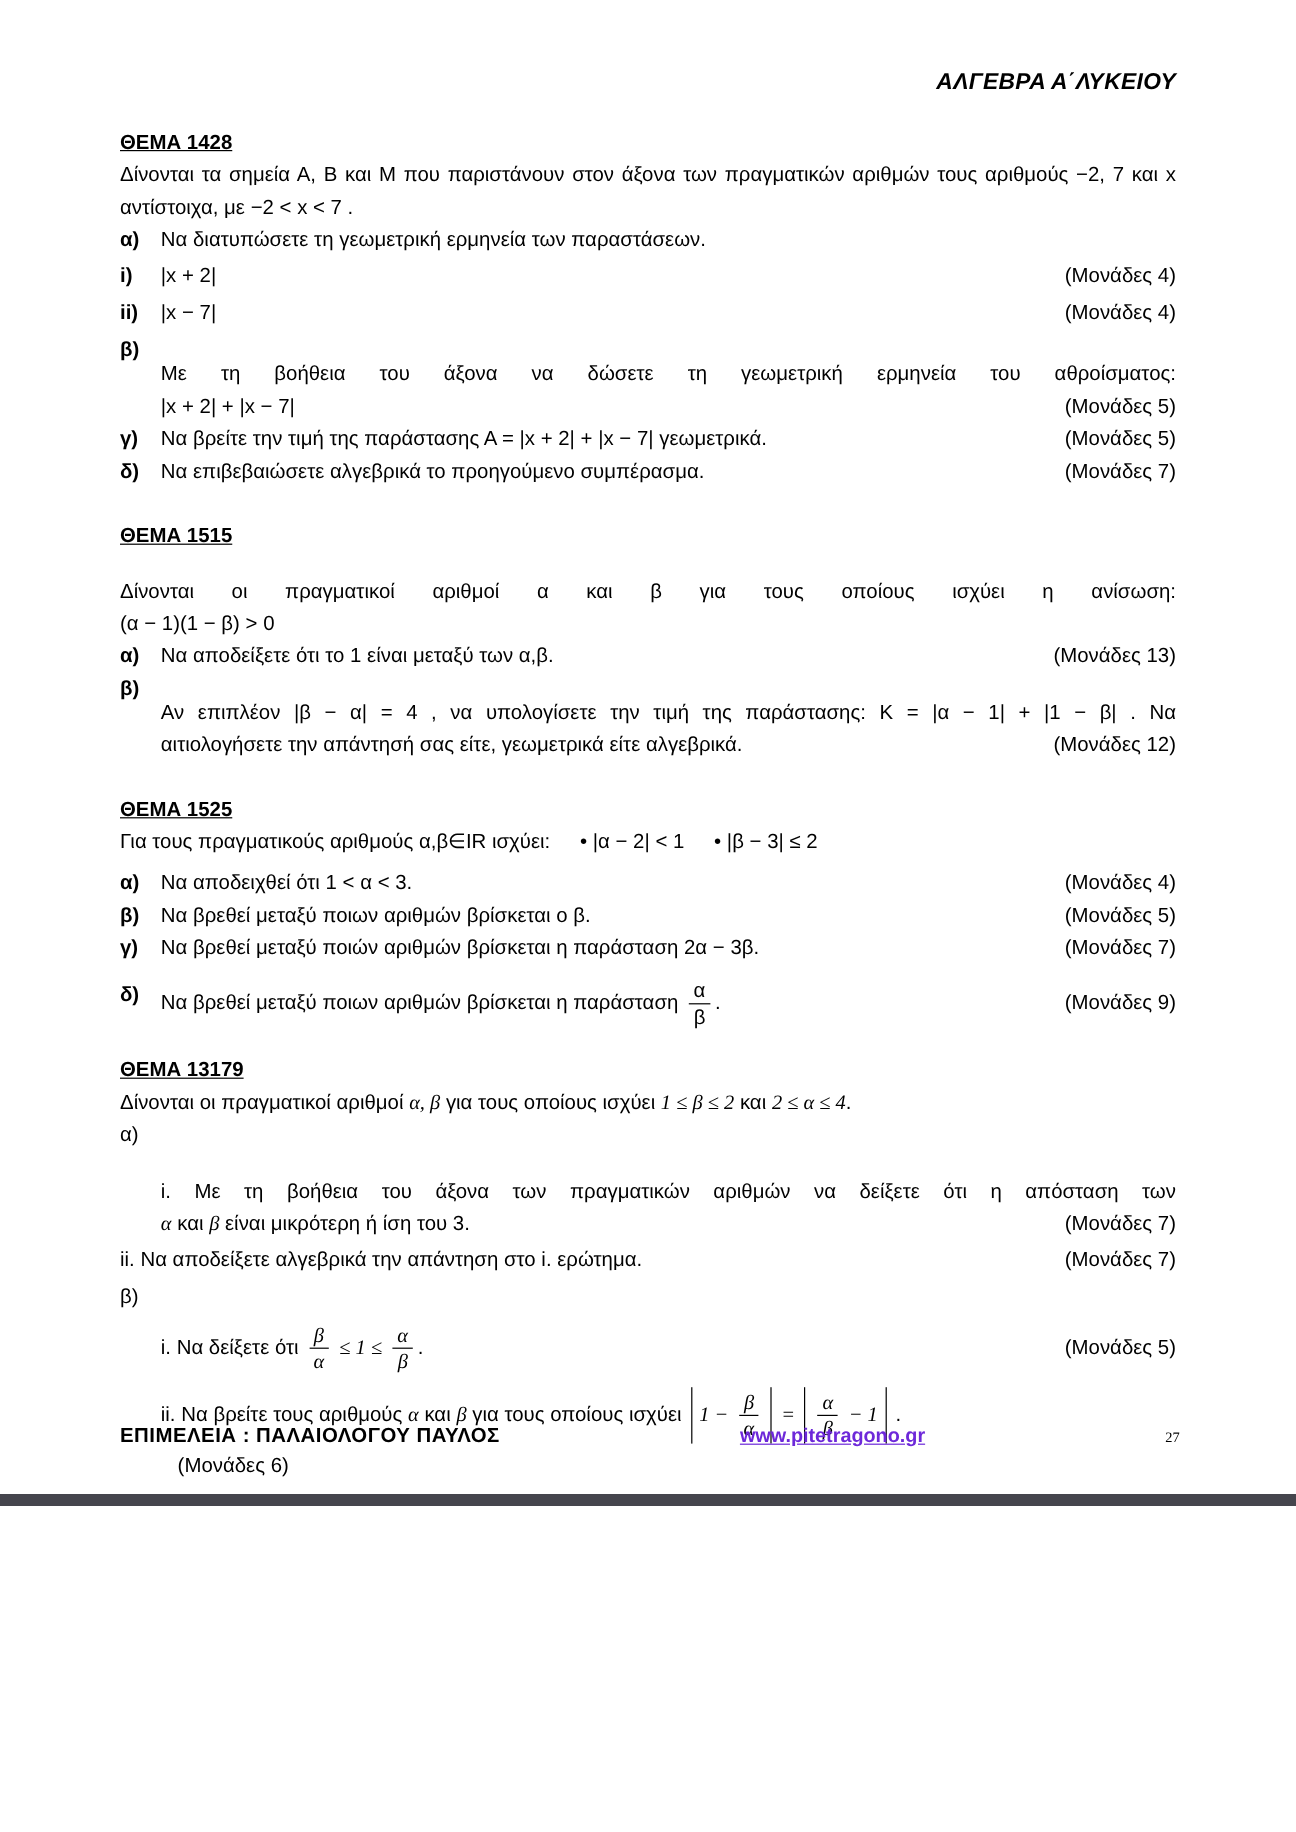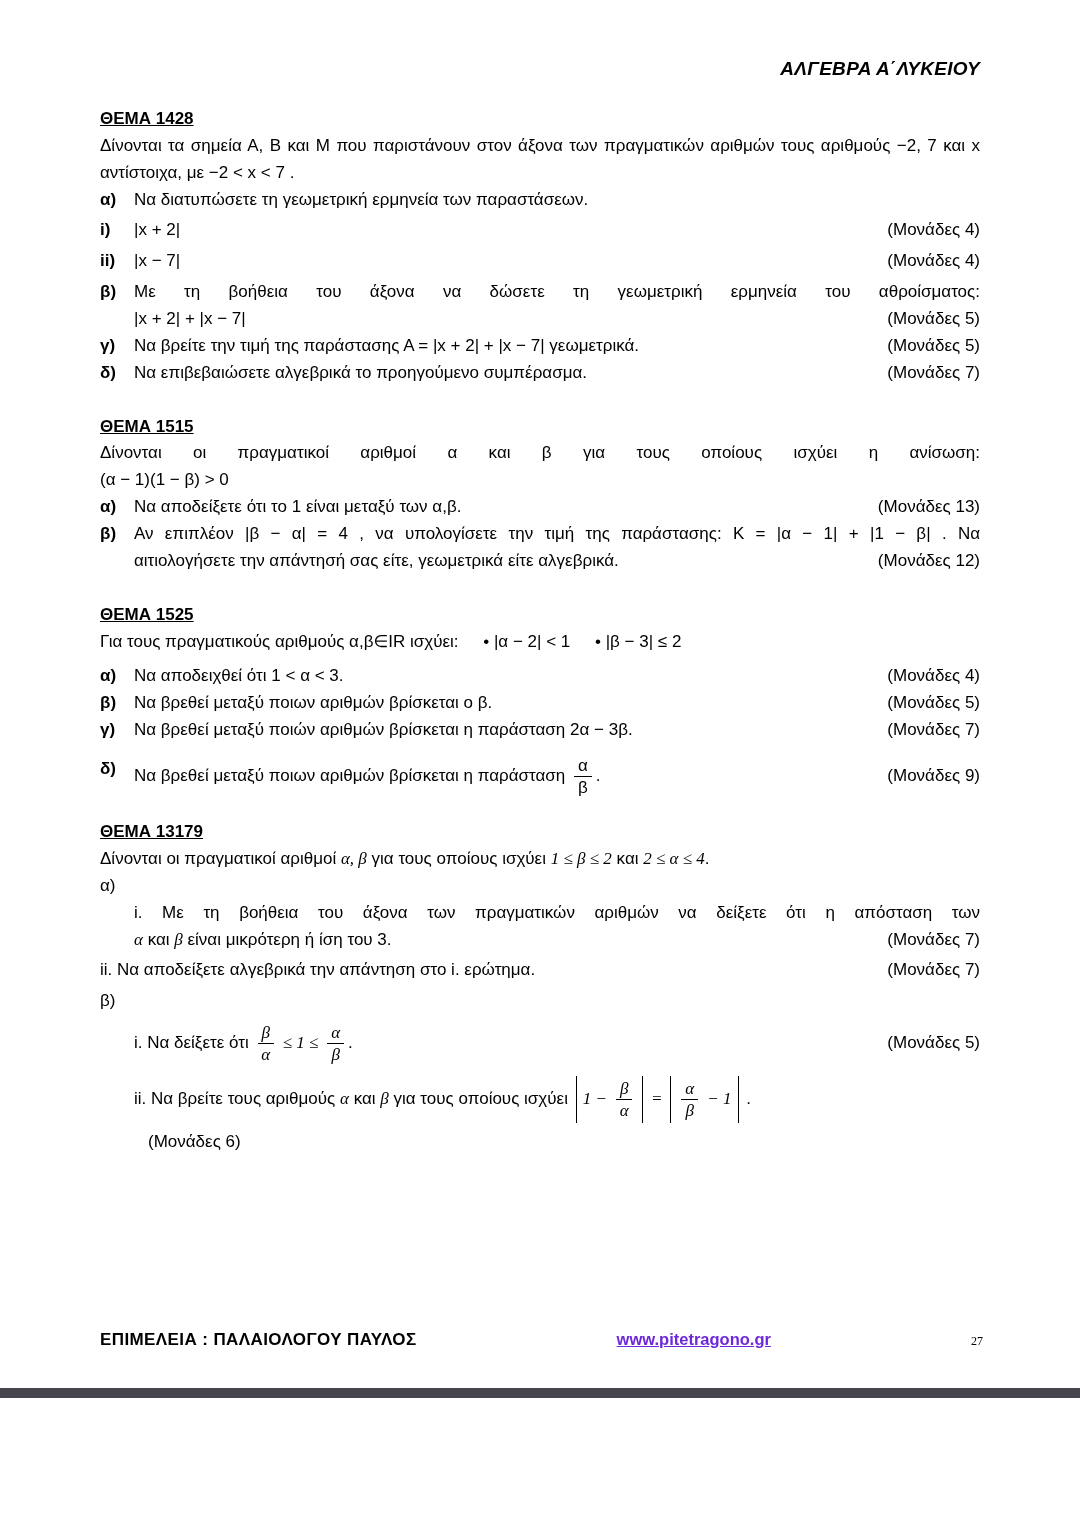--- a/index.html
+++ b/index.html
@@ -1,34 +1,34 @@
 <!DOCTYPE html>
 <html><head>
 <meta charset="utf-8">
 <style>
   * { box-sizing: border-box; }
   html,body { margin: 0; padding: 0; background: #ffffff; }
   .page {
-    width: 1080px; height: 1398px; position: relative;
+    width: 1080px; height: 1255px; position: relative;
     background: #ffffff; color: #000;
     font-family: "Liberation Sans", sans-serif;
     font-size: 17px; line-height: 1.58;
     padding: 54px 100px 0 100px;
     overflow: hidden;
   }
   .page-header { text-align: right; margin-bottom: 10px; }
   .course-title { font-weight: bold; font-style: italic; font-size: 19px; letter-spacing: .3px; }
 
   .theme { margin-top: 27px; }
   .theme.first { margin-top: 0; }
   .theme-title { font-weight: bold; text-decoration: underline; margin-top: 22px; }
 
   .para { margin: 0; }
   .justify { text-align: justify; }
-  .stretch { text-align: justify; text-align-last: justify; }
+  .stretch { text-align: justify; text-align-last: justify; margin-top: 20px; }
 
   .item { display: flex; align-items: flex-start; }
   .item > .label { flex: 0 0 34px; font-weight: bold; }
   .item.plain > .label { font-weight: normal; }
   .item > .body { flex: 1 1 auto; min-width: 0; }
 
   .sub { margin-left: 34px; }
   .gap-s { margin: 4px 0; }
   .mt6 { margin-top: 8px; }
   .mt10 { margin-top: 12px; }

